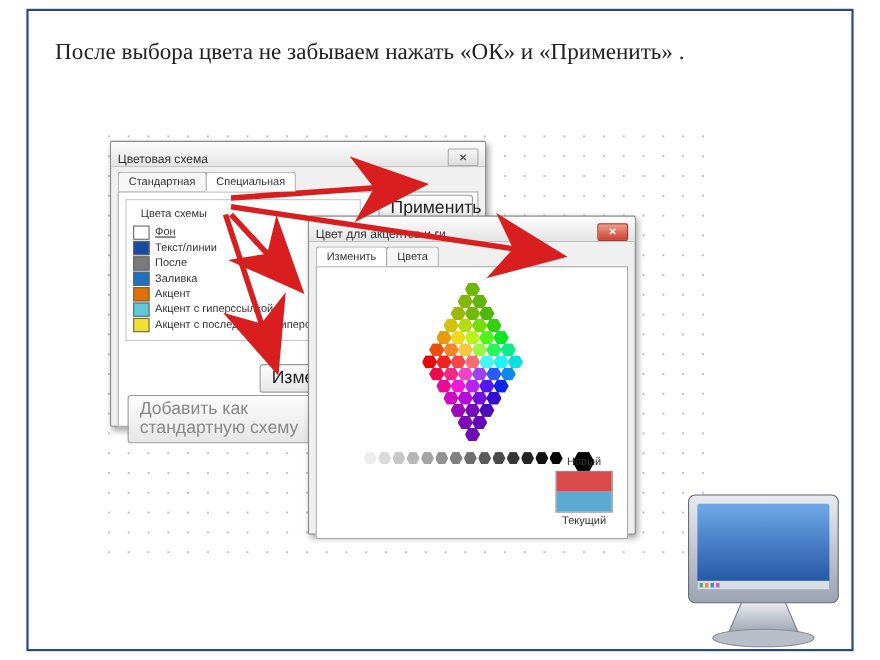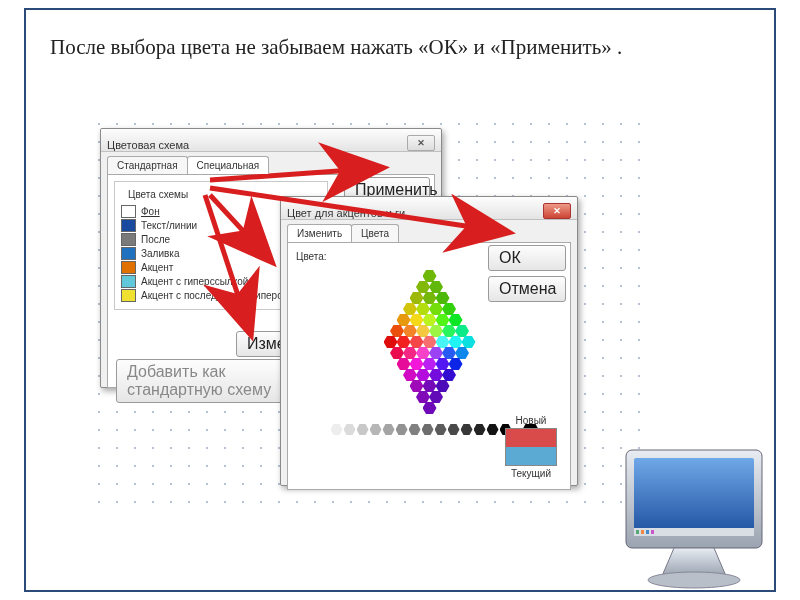--- a/index.html
+++ b/index.html
@@ -100,21 +100,20 @@
   <div class="dlg" style="top:196px;left:280px;width:296px;height:288px">
     <div class="titlebar">
       <span>Цвет для акцентов и ги</span>
       <span class="close">✕</span>
     </div>
     <div class="tabs">
       <div class="tab active">Изменить</div>
       <div class="tab">Цвета</div>
     </div>
     <div class="panel" style="height:234px;position:relative">
-      <div style="font-size:10px;margin:2px 0 0 2px">Цвета:</div>
       <div class="hexwheel" id="hexwheel">
           <div class="hexcell" style="left: 73.5px; top: 2px;">
             <div class="hx" style="background: rgb(111, 184, 10);"></div>
           </div>
           <div class="hexcell" style="left: 67px; top: 13px;">
             <div class="hx" style="background: rgb(129, 184, 10);"></div>
           </div>
           <div class="hexcell" style="left: 80px; top: 13px;">
             <div class="hx" style="background: rgb(97, 184, 10);"></div>
           </div>
@@ -268,24 +267,20 @@
           <div class="gcell" style="background: rgb(128, 128, 128);"></div>
           <div class="gcell" style="background: rgb(109, 109, 109);"></div>
           <div class="gcell" style="background: rgb(91, 91, 91);"></div>
           <div class="gcell" style="background: rgb(73, 73, 73);"></div>
           <div class="gcell" style="background: rgb(55, 55, 55);"></div>
           <div class="gcell" style="background: rgb(36, 36, 36);"></div>
           <div class="gcell" style="background: rgb(18, 18, 18);"></div>
           <div class="gcell" style="background: rgb(0, 0, 0);"></div>
           <div class="gcell" style="width: 20px; height: 18px; background: rgb(0, 0, 0); margin-left: 8px;"></div>
         </div>
-      <div style="position:absolute;right:4px;top:2px" class="btn-row">
-        <div class="btn" style="width:56px">ОК</div>
-        <div class="btn" style="width:56px">Отмена</div>
-      </div>
       <div class="preview">
         <div>Новый</div>
         <div class="prevbox">
           <div class="prev-new"></div>
           <div class="prev-cur"></div>
         </div>
         <div>Текущий</div>
       </div>
     </div>
   </div>

